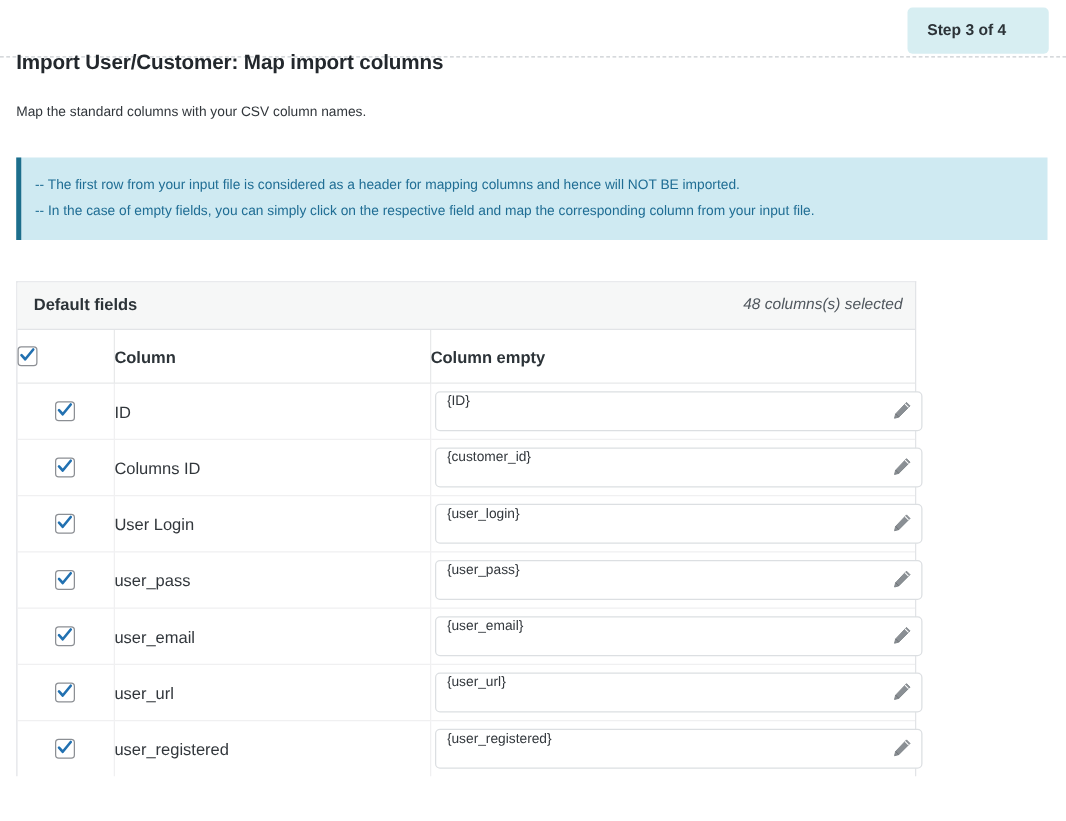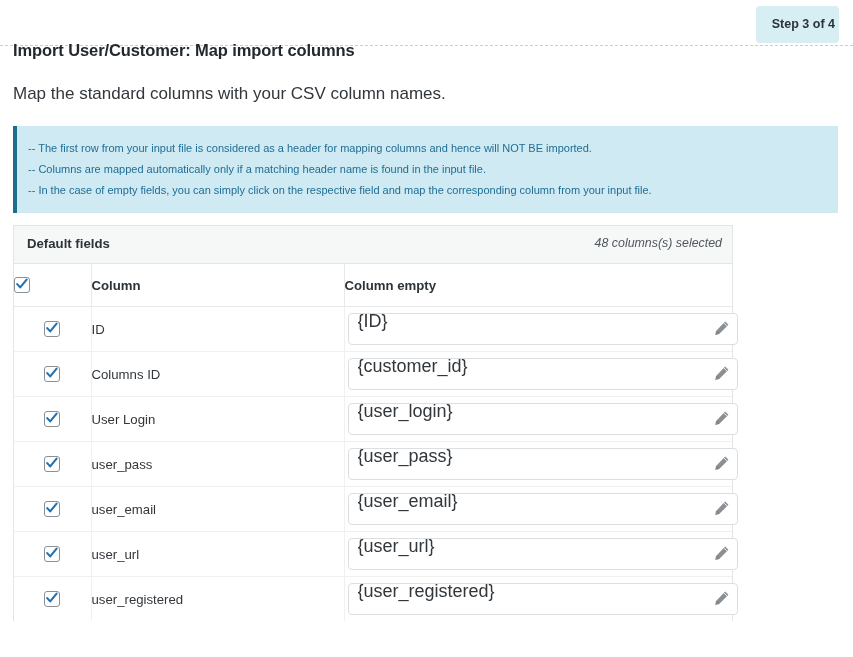--- a/index.html
+++ b/index.html
@@ -42,31 +42,31 @@
     margin-top: 30px;
   }
   .step-badge {
     position: absolute;
     right: 14px;
     top: 6px;
     background: #d7eef2;
     color: #2c3338;
     font-size: 12.5px;
     font-weight: bold;
-    padding: 11px 4px 12px 16px;
+    padding: 11px 34px 12px 16px;
     border-radius: 4px;
     white-space: nowrap;
   }
 
   
   .intro-text {
     position: absolute;
     left: 13px;
     top: 84px;
-    font-size: 17px;
+    font-size: 11px;
     color: #32373c;
   }
 
   
   .notice {
     position: absolute;
     left: 13px;
     top: 126px;
     width: 825px;
     box-sizing: border-box;
@@ -187,21 +187,21 @@
     position: absolute;
     left: 0;
     top: 0;
     width: 390px;
     height: 32px;
     box-sizing: border-box;
     border: 1px solid #dcdfe2;
     border-radius: 4px;
     background: #ffffff;
     font-family: "Liberation Sans", sans-serif;
-    font-size: 18px;
+    font-size: 11px;
     color: #32373c;
     padding: 0 32px 16px 9px;
     outline: none;
   }
   .pencil-btn {
     position: absolute;
     right: 8px;
     top: 7px;
     width: 17px;
     height: 17px;
@@ -216,21 +216,20 @@
 
   <div class="wizard-header">
     <div class="wizard-title">Import User/Customer: Map import columns</div>
     <div class="step-badge">Step 3 of 4</div>
   </div>
 
   <div class="intro-text">Map the standard columns with your CSV column names.</div>
 
   <div class="notice">
     <div class="notice-line">-- The first row from your input file is considered as a header for mapping columns and hence will NOT BE imported.</div>
-    <div class="notice-line">-- Columns are mapped automatically only if a matching header name is found in the input file.</div>
     <div class="notice-line">-- In the case of empty fields, you can simply click on the respective field and map the corresponding column from your input file.</div>
   </div>
 
   <div class="map-panel">
 
     <div class="panel-head">
       <div class="panel-head-title">Default fields</div>
       <div class="panel-head-count">48 columns(s) selected</div>
     </div>
 

